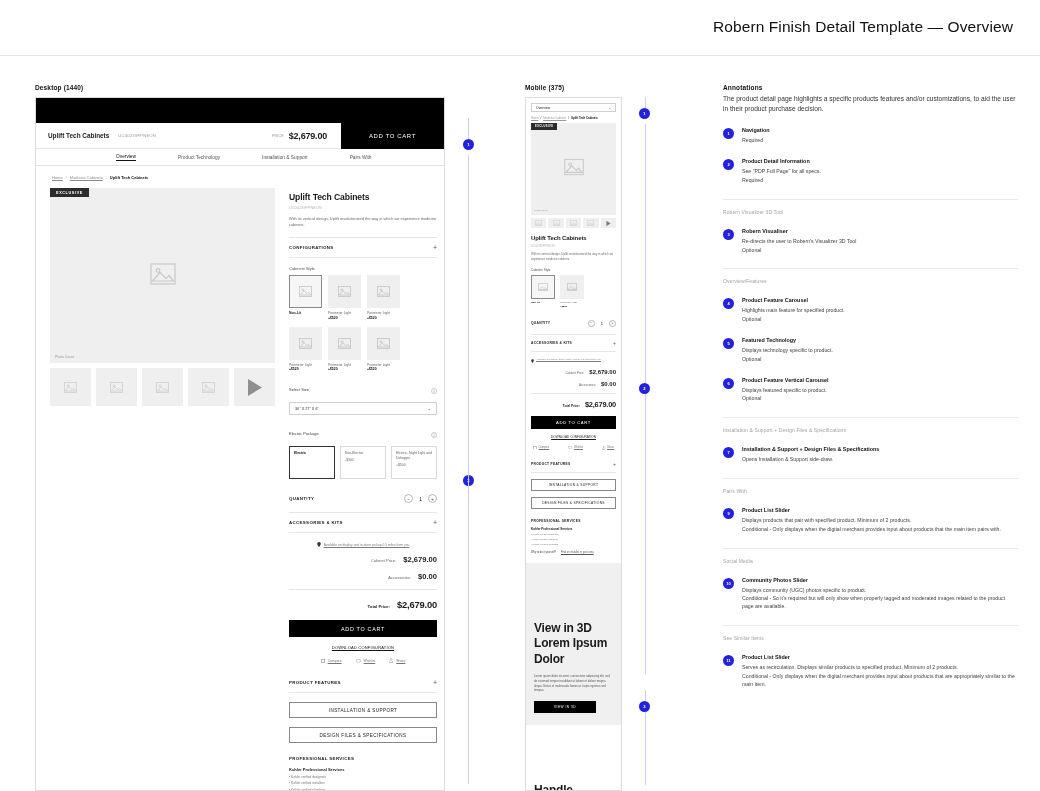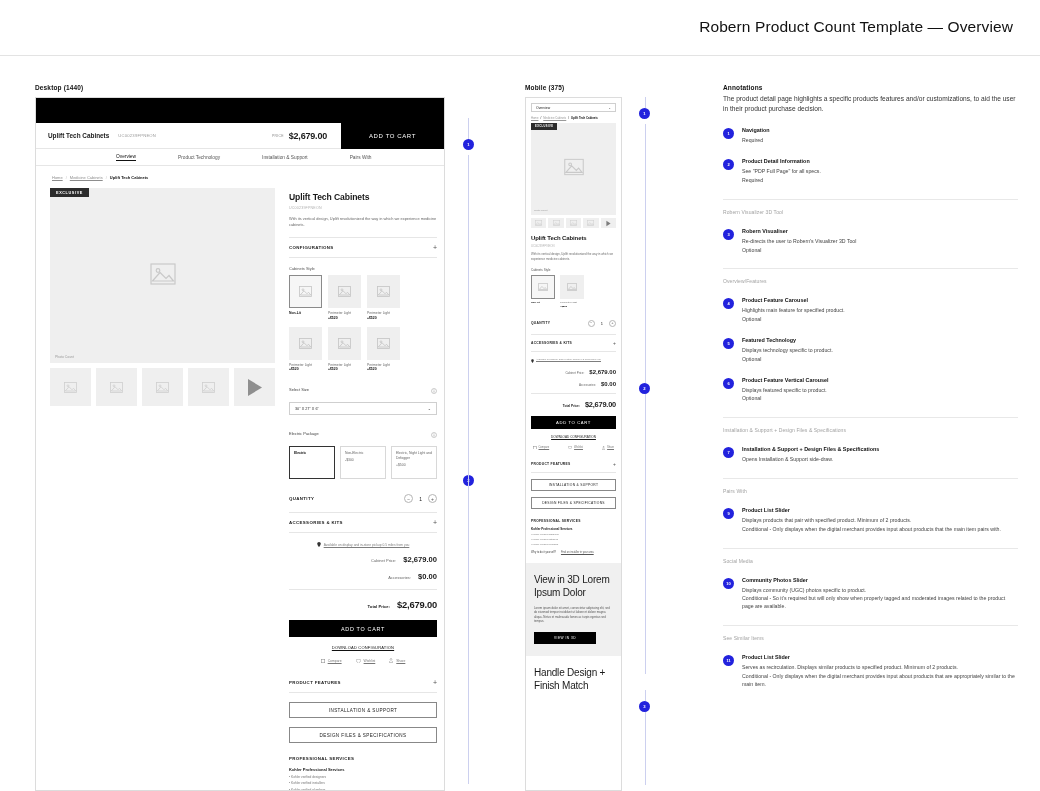--- a/index.html
+++ b/index.html
@@ -176,21 +176,21 @@
   .m-util { display:flex; justify-content:space-between; margin-top:7px; padding:0 2px;}
   .m-util .u { display:flex; align-items:center; gap:2px; font-size:2.6px; color:#777;}
   .m-util .tt { text-decoration:underline;}
   .m-btn-outline { margin-top:6px; height:12px; border:1px solid #888; display:flex; align-items:center; justify-content:center; font-size:3.3px; letter-spacing:.3px;}
   .m-pro-head { font-size:3.3px; font-weight:bold; letter-spacing:.3px; margin-top:10px;}
   .m-pro-sub { font-size:3px; font-weight:bold; margin-top:4px;}
   .m-pro-li { font-size:2.4px; color:#777; margin-top:2px;}
   .m-pro-foot { display:flex; gap:5px; margin-top:5px; font-size:2.6px; color:#444;}
   .m-pro-foot .lk { text-decoration:underline; color:#555;}
   .m-section { background:#f0f0f0; margin-top:9px; padding:10px 8px 12px;}
-  .m-sec-h { font-size:10px; font-weight:400; line-height:1.3; letter-spacing:-.2px;}
+  .m-sec-h { font-size:12px; font-weight:700; line-height:1.3; letter-spacing:-.2px;margin-top:48px;}
   .m-sec-p { font-size:2.9px; color:#555; line-height:1.6; margin-top:7px;}
   .m-sec-btn { margin-top:8px; height:12px; width:62px; background:#000; color:#fff; font-size:3.2px; letter-spacing:.5px; display:flex; align-items:center; justify-content:center;}
   .m-section2 { background:#fff; margin-top:0; padding:10px 8px 0;}
 
   
   .callout { position:absolute; }
   .cline { position:absolute; width:1px; background:#ccd0ef; }
   .cdot {
     position:absolute; width:11px; height:11px; border-radius:50%;
     background:#2222dd; color:#fff; font-size:4.2px; font-weight:bold;
@@ -210,21 +210,21 @@
     display:flex; align-items:center; justify-content:center; margin-top:1px;
   }
   .ann-body { flex:1; }
   .ann-h { font-size:5.4px; font-weight:bold; color:#111; }
   .ann-l { font-size:5.2px; color:#444; margin-top:4px; line-height:1.5;}
 </style>
 </head>
 <body>
 
 <div class="page-header">
-  <div class="title">Robern Product Count Template — Overview</div>
+  <div class="title">Robern Finish Detail Template — Overview</div>
 </div>
 
 <div class="col-label" style="left:35px; top:84px;">Desktop (1440)</div>
 <div class="col-label" style="left:525px; top:84px;">Mobile (375)</div>
 <div class="col-label" style="left:723px; top:84px;">Annotations</div>
 
 <div class="desktop">
 
   <div class="d-topbar"></div>
 

